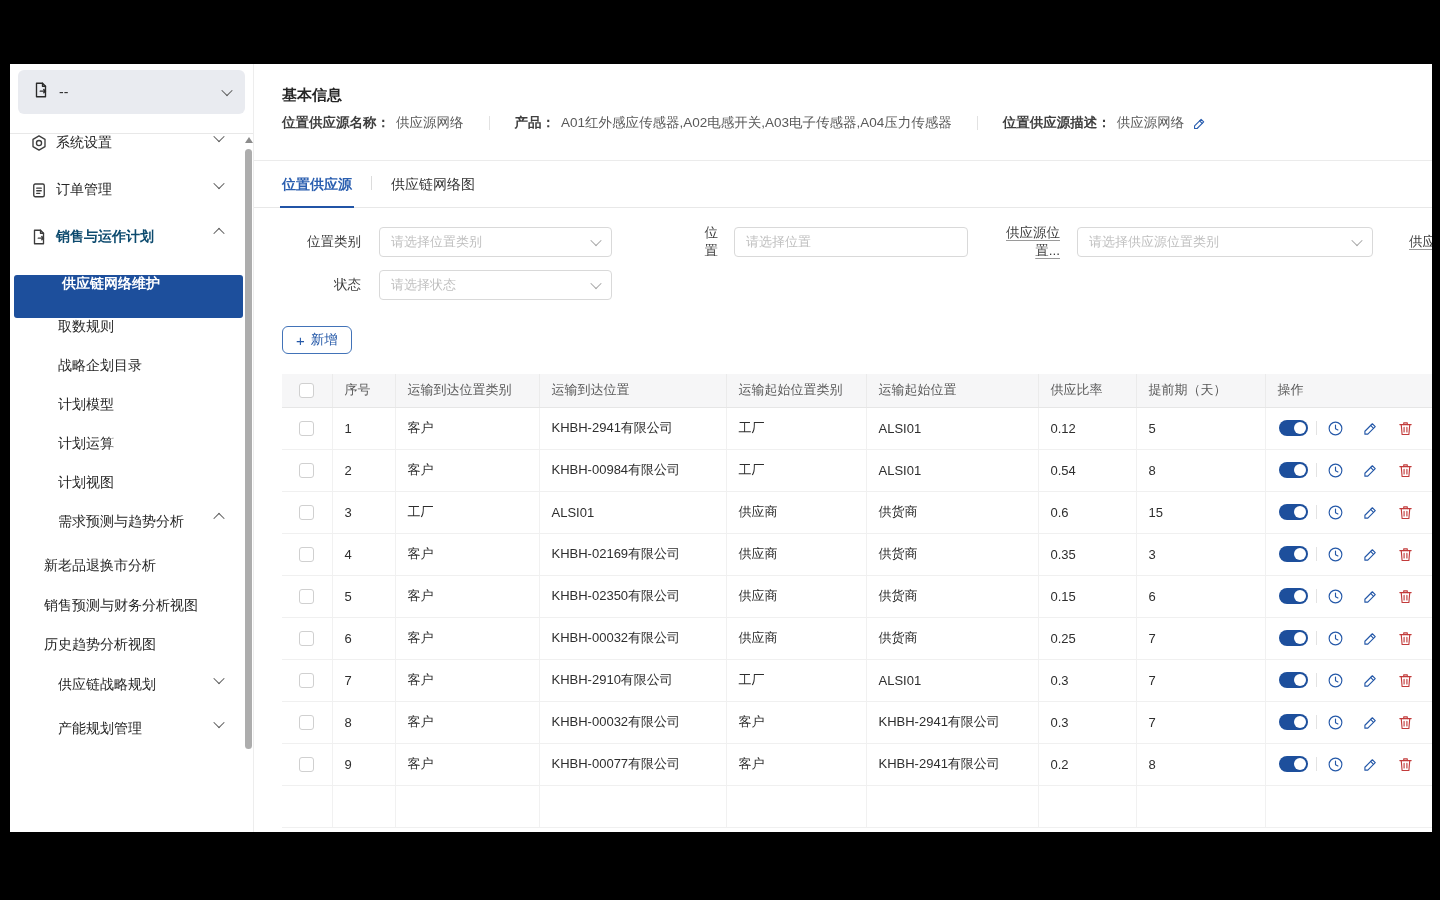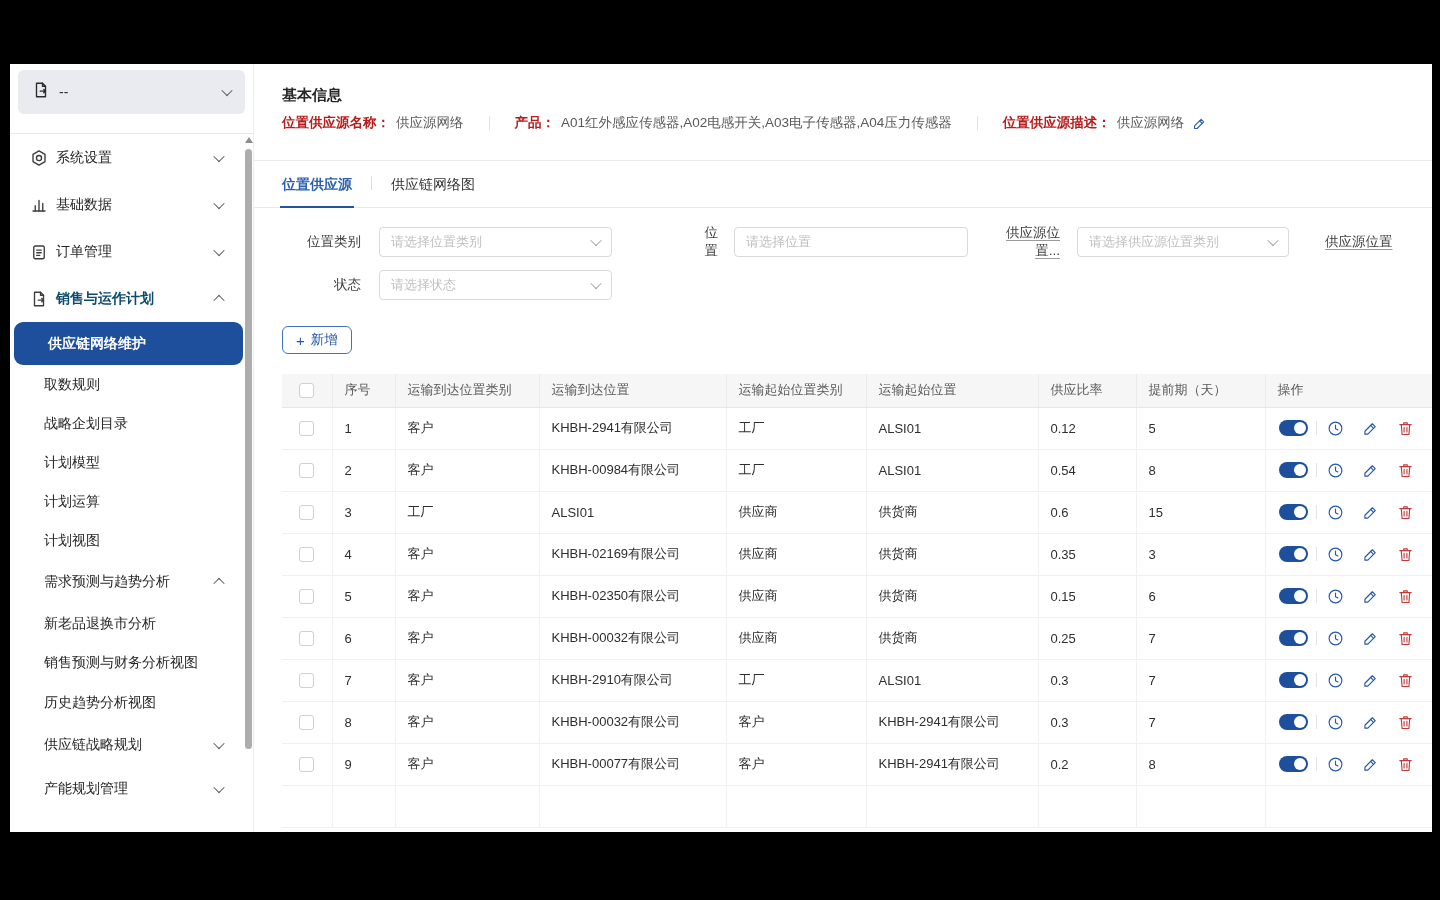--- a/index.html
+++ b/index.html
@@ -14,45 +14,45 @@
     display:flex; align-items:center; padding:0 14px; cursor:pointer; }
   .ws-select .mi-icon { color:#2a2a2a; }
   .ws-label { margin-left:9px; font-size:14px; color:#333; }
   .sidebar-divider { margin-top:19px; border-top:1px solid #e8e8e8; }
   .chev { width:8px; height:8px; border-right:1.4px solid #5a5a5a; border-bottom:1.4px solid #5a5a5a;
     display:inline-block; flex-shrink:0; }
   .chev.down { transform:rotate(45deg) translate(-1px,-1px); }
   .chev.up { transform:rotate(-135deg) translate(-1px,-1px); }
   .ws-select .chev { margin-left:auto; }
   #menu { font-size:14px; color:#262626; }
-  .mi { display:flex; align-items:center; cursor:pointer; }
+  .mi { display:flex; align-items:flex-start; cursor:pointer; }
   .mi .mi-icon { display:inline-flex; margin-right:8px; color:#3c3c3c; }
   .mi .mi-chev { margin-left:auto; margin-right:30px; }
   .mi.lvl1 { height:47px; padding-left:20px; }
-  .mi.lvl2 { height:39px; padding-left:34px; }
+  .mi.lvl2 { height:39px; padding-left:48px; }
   .mi.grp  { height:44px; }
   .mi.lvl3 { height:39.5px; padding-left:34px; }
   .mi.bold .mi-label { font-weight:bold; color:#0c4a6e; }
-  .mi.sel { height:43px; background:#1d4f9c; color:#fff; border-radius:9px;
+  .mi.sel { height:43px; background:#1d4f9c; color:#fff; border-radius:3px;
     margin:0 10px 0 4px; font-weight:bold; }
   svg.ic { width:18px; height:18px; fill:none; stroke:currentColor; stroke-width:1.8;
     stroke-linecap:round; stroke-linejoin:round; }
   .sb-scrollbar { position:absolute; top:69px; right:0; width:9px; bottom:0; }
   .sb-arrow { position:absolute; top:4px; left:1px; width:0; height:0;
     border-left:4px solid transparent; border-right:4px solid transparent;
     border-bottom:6px solid #8c8c8c; }
   .sb-thumb { position:absolute; top:16px; left:1px; width:7px; height:600px;
     background:#adadad; border-radius:4px; }
 
   
   .main { flex:1; border-left:1px solid #ededed; position:relative; overflow:visible; }
   .pad { margin-left:28px; }
   .info-title { margin-top:22px; font-size:15px; font-weight:bold; color:#262626; }
   .info-row { margin-top:9px; display:flex; align-items:center; font-size:13.5px; white-space:nowrap; }
-  .if-label { font-weight:bold; color:#b91c1c; }
+  .if-label { font-weight:bold; color:#404040; }
   .if-value { color:#595959; margin-left:6px; }
   .v-div { width:1px; height:14px; background:#e2e2e2; margin:0 25px; flex-shrink:0; }
   .edit-ic { display:inline-flex; margin-left:8px; color:#2b5fb0; cursor:pointer; }
   .edit-ic svg { width:15px; height:15px; }
   .h-divider { margin-top:28px; border-top:1px solid #ebebeb; }
 
   .tabs { display:flex; align-items:flex-end; border-bottom:1px solid #e8e8e8;
     padding:15px 0 0 28px; }
   .tab { font-size:14px; color:#333; padding-bottom:13px; position:relative; cursor:pointer; }
   .tab.active { color:#2b5fb0;font-weight:bold; }
@@ -122,30 +122,20 @@
               <path d="M12 2.6l8 4.6v9.6l-8 4.6-8-4.6V7.2z"></path>
               <circle cx="12" cy="12" r="3.4"></circle>
             </svg>
           </span>
     <span class="mi-label">系统设置</span>
     <span class="mi-chev chev down"></span>
   </div>
         <div class="mi lvl1">
     <span class="mi-icon">
             <svg class="ic" viewBox="0 0 24 24">
-              <path d="M4 20h16"></path>
-              <path d="M7 20v-7M12 20V6M17 20V10"></path>
-            </svg>
-          </span>
-    <span class="mi-label">基础数据</span>
-    <span class="mi-chev chev down"></span>
-  </div>
-        <div class="mi lvl1">
-    <span class="mi-icon">
-            <svg class="ic" viewBox="0 0 24 24">
               <rect x="5" y="4" width="14" height="17" rx="2"></rect>
               <path d="M9 9.5h6M9 13h6M9 16.5h4"></path>
             </svg>
           </span>
     <span class="mi-label">订单管理</span>
     <span class="mi-chev chev down"></span>
   </div>
         <div class="mi lvl1 bold">
     <span class="mi-icon">
             <svg class="ic" viewBox="0 0 24 24">
@@ -260,21 +250,21 @@
       <span class="f-label" style="width:79px">位置类别</span>
       <div class="sel-box" style="width:233px;margin-left:18px">
         <span class="ph">请选择位置类别</span>
         <span class="chev down"></span>
       </div>
       <span class="f-label" style="width:24px;margin-left:82px">位置</span>
       <div class="inp-box" style="width:234px;margin-left:16px">
         <span class="ph">请选择位置</span>
       </div>
       <span class="f-label u" style="width:58px;margin-left:34px">供应源位置...</span>
-      <div class="sel-box" style="width:212px;margin-left:17px">
+      <div class="sel-box" style="width:296px;margin-left:17px">
         <span class="ph">请选择供应源位置类别</span>
         <span class="chev down"></span>
       </div>
       <span class="f-label u" style="width:120px;margin-left:36px;text-align:left">供应源位置</span>
     </div>
     <div class="filter-row r2 pad">
       <span class="f-label" style="width:79px">状态</span>
       <div class="sel-box" style="width:233px;margin-left:18px">
         <span class="ph">请选择状态</span>
         <span class="chev down"></span>

